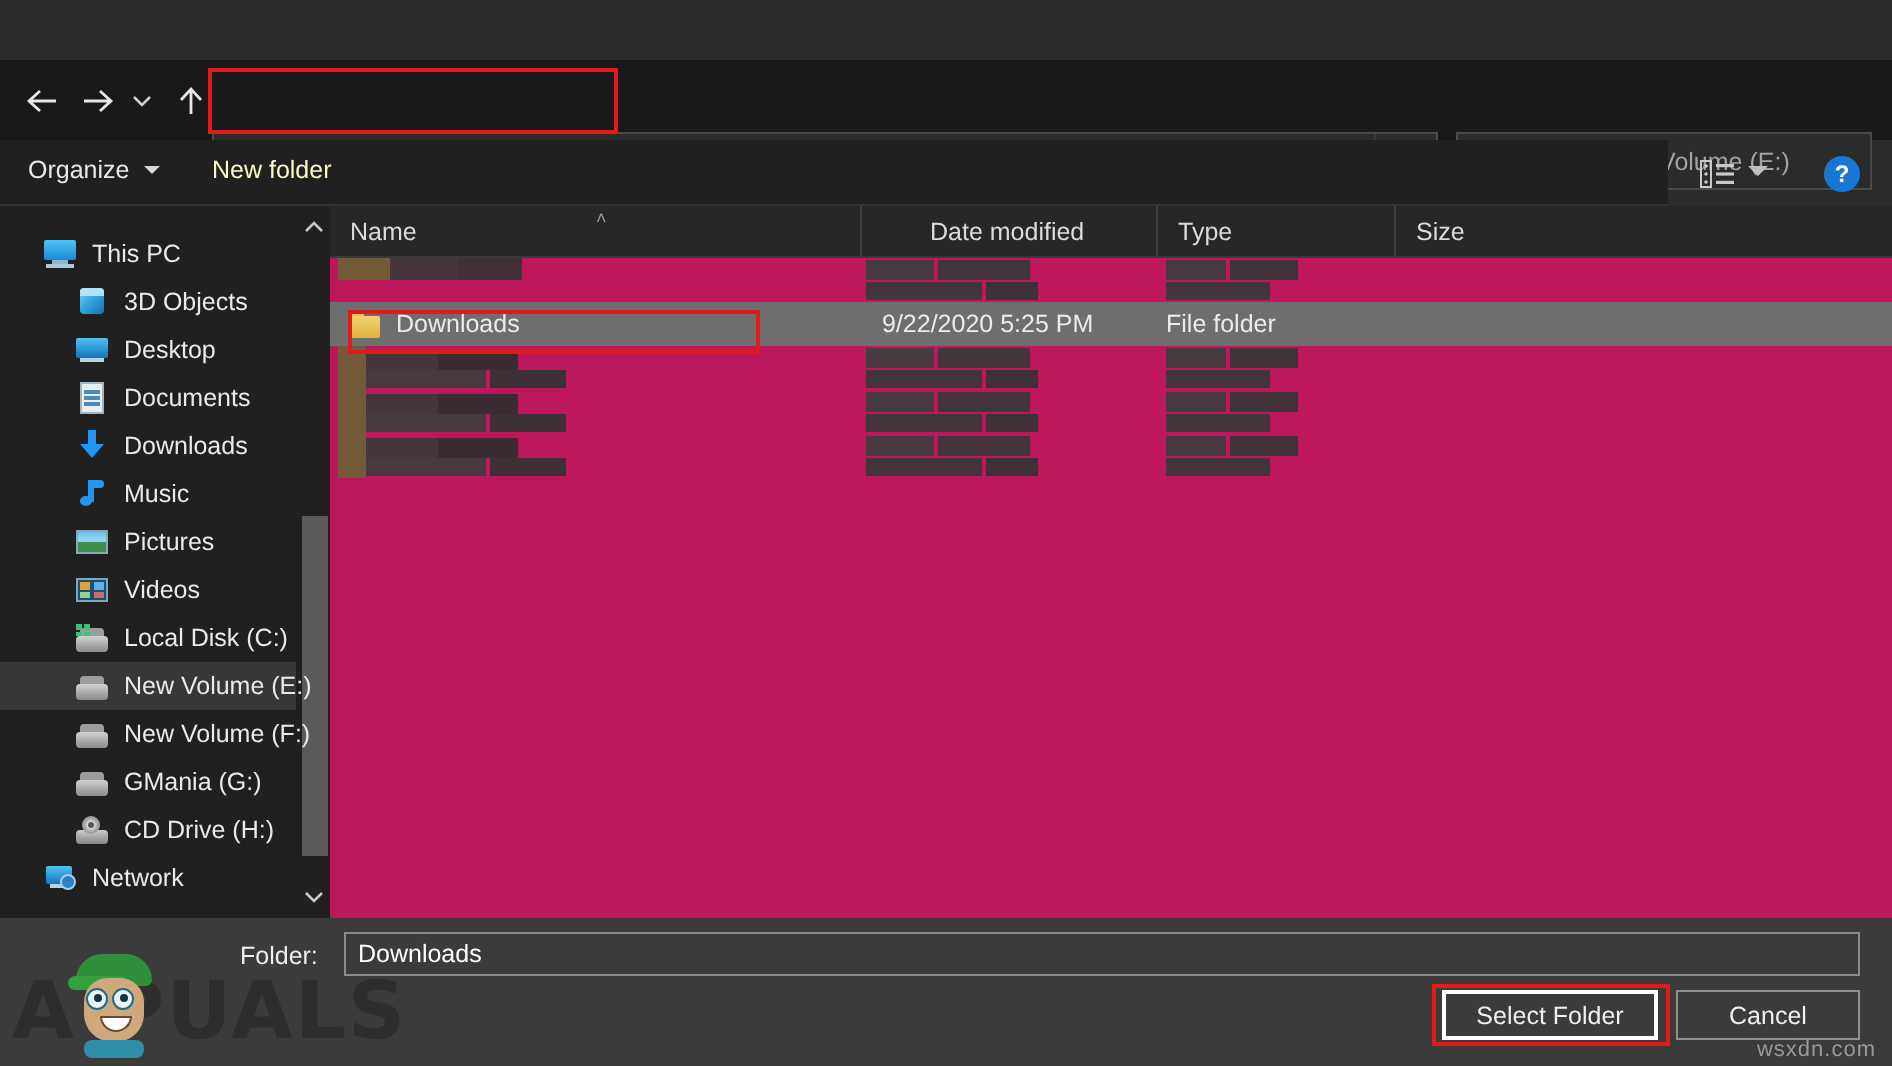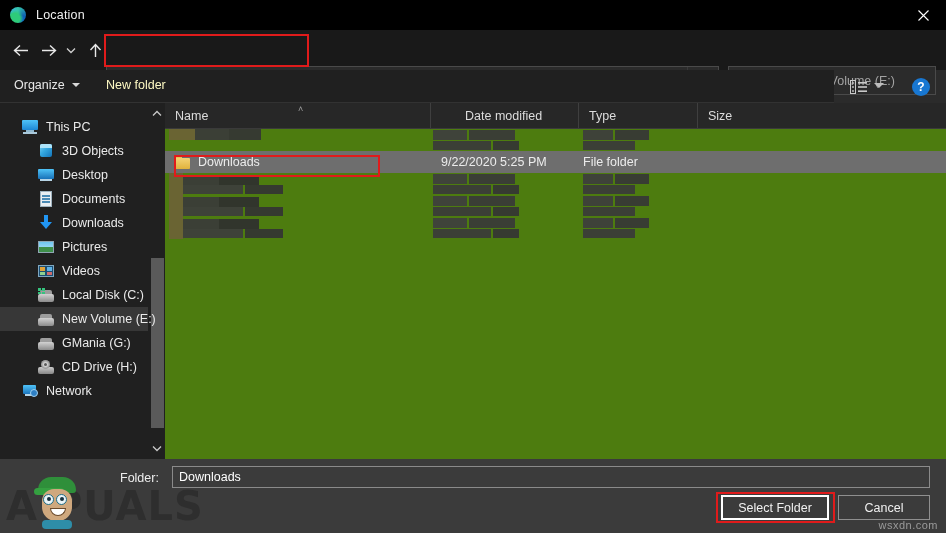--- a/index.html
+++ b/index.html
@@ -307,21 +307,21 @@
 
   .ic-net .screen { position:absolute; left:1px; top:2px; width:13px; height:9px; background:linear-gradient(#4fc3f7,#1b74bd); border-radius:1px; }
   .ic-net .base   { position:absolute; left:3px; top:11px; width:10px; height:2px; background:#b6d4e6; }
   .ic-net .globe  { position:absolute; left:8px; top:6px; width:8px; height:8px; border-radius:50%; background:#2e7fc4; border:1px solid #9fd0ef; box-sizing:border-box; }
 
   
   .filepane {
     position: absolute;
     left: 165px; top: 103px;
     width: 781px; height: 356px;
-    background: #4d7c0f;
+    background: #be185d;
     overflow: hidden;
   }
   .col-header {
     position: absolute;
     left: 0; top: 0;
     width: 781px; height: 26px;
     background: #272727;
     border-bottom: 1px solid #3a3a3a;
     box-sizing: border-box;
   }
@@ -509,29 +509,20 @@
     font-size: 11px;
     color: #9a9a9a;
     letter-spacing: .5px;
   }
 </style>
 </head>
 <body>
 
 <div id="app">
 
-  <div class="titlebar">
-    <div class="title-icon"></div>
-    <div class="title-text">Location</div>
-    <div class="title-close">
-      <svg width="11" height="11" viewBox="0 0 11 11">
-          <path d="M0.5 0.5 L10.5 10.5 M10.5 0.5 L0.5 10.5" stroke="#ffffff" stroke-width="1.1" fill="none"></path>
-        </svg>
-    </div>
-  </div>
 
   <div class="navbar">
     <div class="nav-btn nav-back">
       <svg width="16" height="13" viewBox="0 0 16 13">
           <path d="M15 6.5 H2 M7 1.5 L1.5 6.5 L7 11.5" stroke="#e8e8e8" stroke-width="1.4" fill="none"></path>
         </svg>
     </div>
     <div class="nav-btn nav-fwd">
       <svg width="16" height="13" viewBox="0 0 16 13">
           <path d="M1 6.5 H14 M9 1.5 L14.5 6.5 L9 11.5" stroke="#e8e8e8" stroke-width="1.4" fill="none"></path>
@@ -650,20 +641,28 @@
           <span class="side-label">Documents</span>
         </div>
         <div class="side-item indent">
           <div class="si-ico ic-dl">
             <div class="shaft"></div>
             <div class="head"></div>
           </div>
           <span class="side-label">Downloads</span>
         </div>
         <div class="side-item indent">
+          <div class="si-ico ic-music">
+            <div class="note"></div>
+            <div class="flag"></div>
+            <div class="ball"></div>
+          </div>
+          <span class="side-label">Music</span>
+        </div>
+        <div class="side-item indent">
           <div class="si-ico ic-pic">
             <div class="frame"></div>
             <div class="sky"></div>
             <div class="hill"></div>
           </div>
           <span class="side-label">Pictures</span>
         </div>
         <div class="side-item indent">
           <div class="si-ico ic-vid">
             <div class="frame"></div>
@@ -686,20 +685,27 @@
             </div>
           </div>
           <span class="side-label">Local Disk (C:)</span>
         </div>
         <div class="side-item indent selected">
           <div class="si-ico ic-hdd">
             <div class="body"></div>
             <div class="top"></div>
           </div>
           <span class="side-label">New Volume (E:)</span>
+        </div>
+        <div class="side-item indent">
+          <div class="si-ico ic-hdd">
+            <div class="body"></div>
+            <div class="top"></div>
+          </div>
+          <span class="side-label">New Volume (F:)</span>
         </div>
         <div class="side-item indent">
           <div class="si-ico ic-hdd">
             <div class="body"></div>
             <div class="top"></div>
           </div>
           <span class="side-label">GMania (G:)</span>
         </div>
         <div class="side-item indent">
           <div class="si-ico ic-cd">

